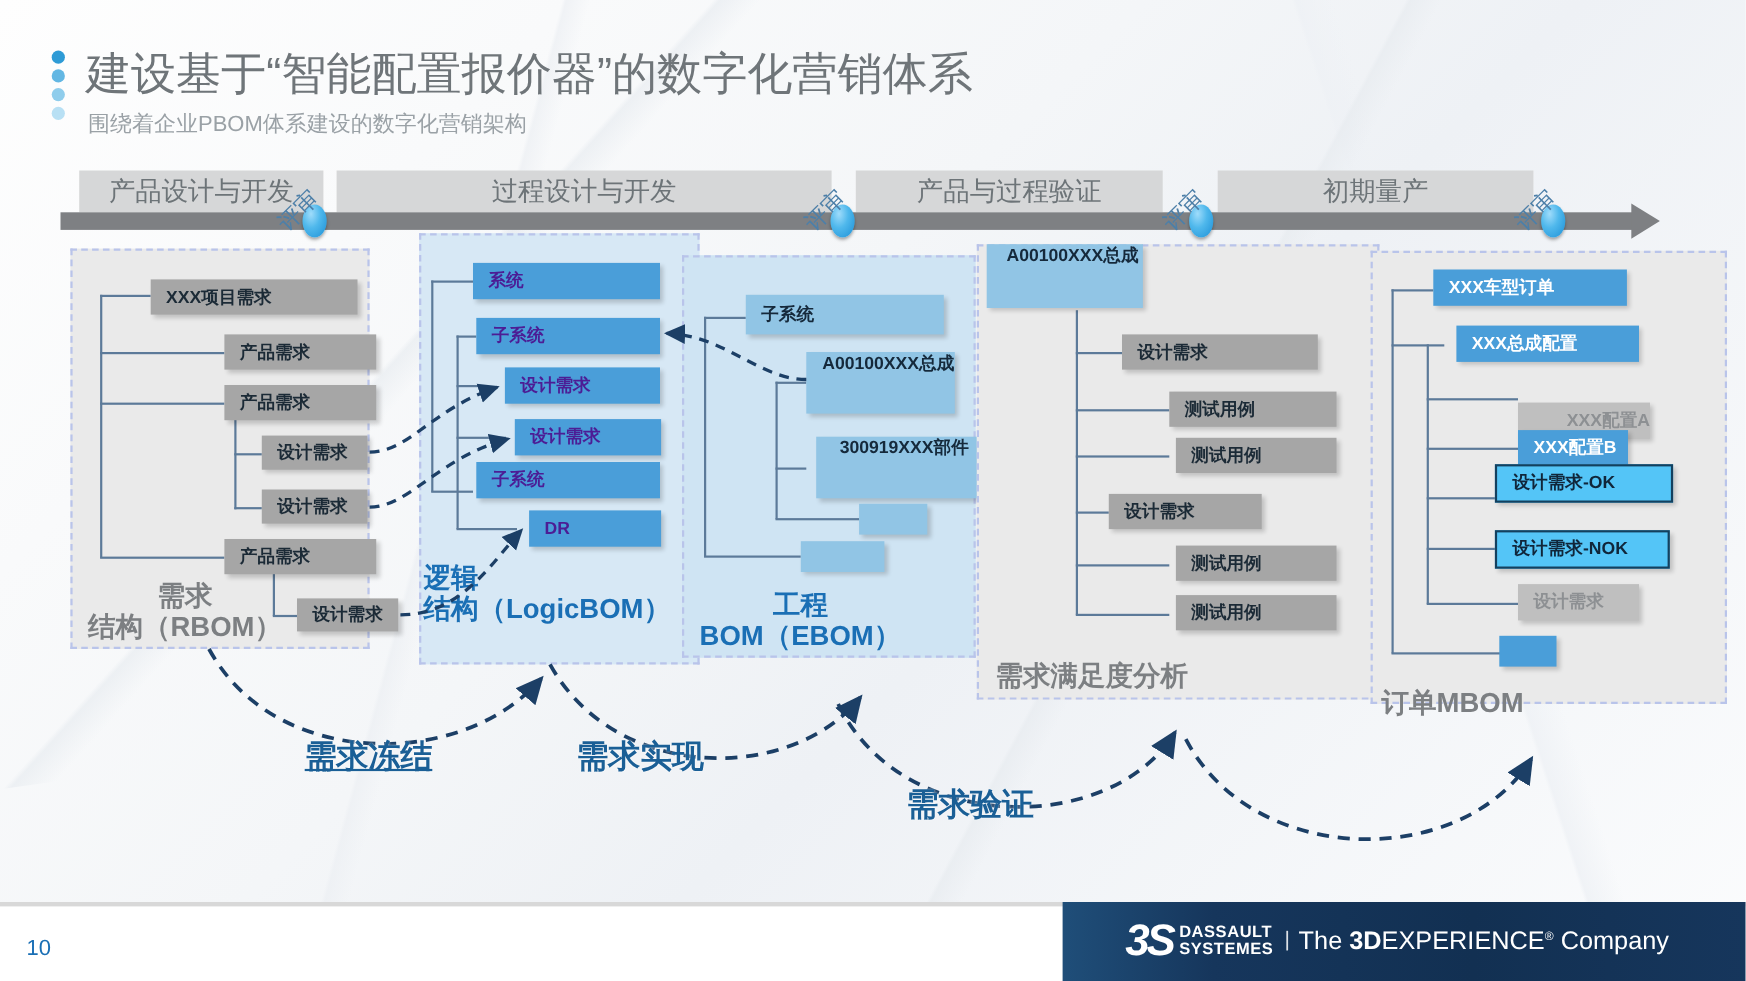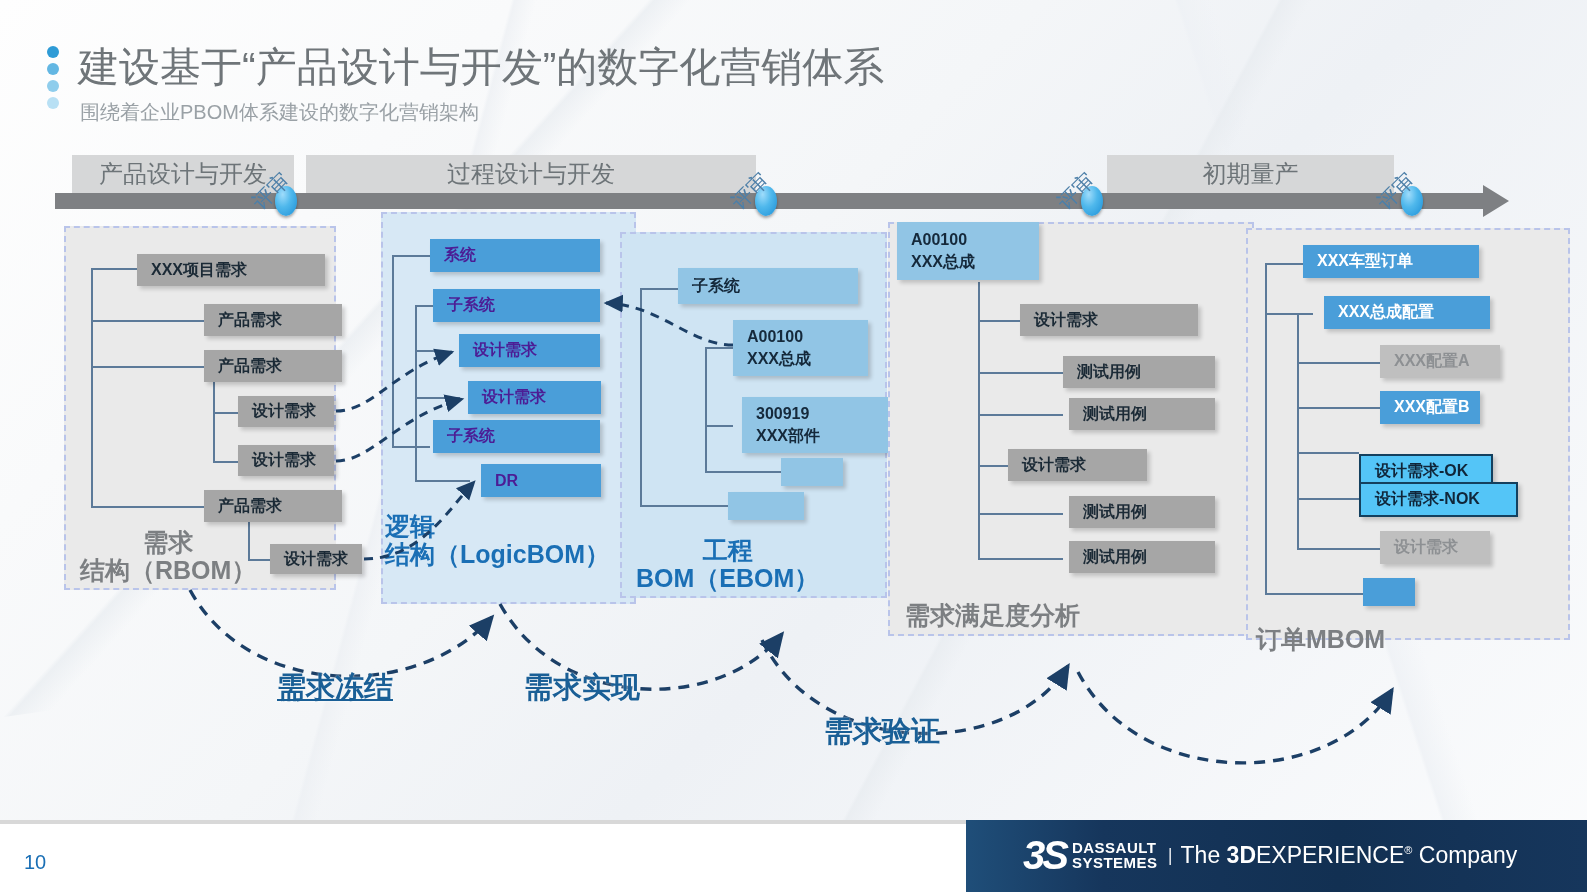--- a/index.html
+++ b/index.html
@@ -48,21 +48,21 @@
 
   
   .node{position:absolute;display:flex;align-items:center;font-size:16px;font-weight:bold;
         box-shadow:3px 3px 4px rgba(0,0,0,.18);padding-left:14px;box-sizing:border-box;}
   .node.grey{background:#a6a6a6;color:#1b2a36;}
   .node.greylight{background:#bfbfbf;color:#8d9093;}
   .node.blue{background:#4a9ed9;color:#4c1d95;}
   .node.blued{background:#4a9ed9;color:#ffffff;}
   .node.bluelt{background:#91c5e5;color:#15293b;}
   .node.cyan{background:#54c5f7;color:#10263a;border:2px solid #14405e;box-sizing:border-box;}
-  .node.two{flex-direction:column;align-items:flex-start;justify-content:center;}
+  .node.two{align-items:flex-start;justify-content:center;}
   .node .ln{line-height:1.35;}
 
   
   .ln-v,.ln-h{position:absolute;background:#5c7a99;}
   .ln-v{width:2px;}
   .ln-h{height:2px;}
 
   svg.ov{position:absolute;left:0;top:0;width:1587px;height:892px;pointer-events:none;overflow:visible;}
 
   
@@ -87,28 +87,31 @@
 <body>
 
 <div class="slide">
 
   <div class="dots">
     <i style="background:#2e9bd6"></i>
     <i style="background:#63b7e3"></i>
     <i style="background:#8fcdec"></i>
     <i style="background:#b8e0f4"></i>
   </div>
-  <div class="title">建设基于“产品设计与开发”的数字化营销体系</div>
+  <div class="title">建设基于“智能配置报价器”的数字化营销体系</div>
   <div class="subtitle">围绕着企业PBOM体系建设的数字化营销架构</div>
 
   <div class="phase" style="left:72px;top:155px;width:222px;">
     <span>产品设计与开发</span>
   </div>
   <div class="phase" style="left:306px;top:155px;width:450px;">
     <span>过程设计与开发</span>
+  </div>
+  <div class="phase" style="left:778px;top:155px;width:279px;">
+    <span>产品与过程验证</span>
   </div>
   <div class="phase" style="left:1107px;top:155px;width:287px;">
     <span>初期量产</span>
   </div>
 
   <div class="axis"></div>
   <div class="arrowhead"></div>
 
   <div class="gate" style="left:275px;top:186px;"></div>
   <div class="gate" style="left:755px;top:186px;"></div>
@@ -277,27 +280,27 @@
   <div class="ln-h" style="left:1297px;top:452px;width:62px;"></div>
   <div class="ln-h" style="left:1297px;top:498px;width:62px;"></div>
   <div class="ln-h" style="left:1297px;top:548px;width:83px;"></div>
 
   <div class="node blued" style="left:1303px;top:245px;width:176px;height:33px;">
     <span>XXX车型订单</span>
     </div>
   <div class="node blued" style="left:1324px;top:296px;width:166px;height:33px;">
     <span>XXX总成配置</span>
     </div>
-  <div class="node greylight" style="left:1380px;top:345px;width:120px;height:33px;">
+  <div class="node greylight" style="left:1380px;top:366px;width:120px;height:33px;justify-content:flex-end;">
     <span>XXX配置A</span>
     </div>
   <div class="node blued" style="left:1380px;top:391px;width:100px;height:33px;">
     <span>XXX配置B</span>
     </div>
-  <div class="node cyan" style="left:1359px;top:454px;width:134px;height:35px;">
+  <div class="node cyan" style="left:1359px;top:422px;width:162px;height:35px;">
     <span>设计需求-OK</span>
     </div>
   <div class="node cyan" style="left:1359px;top:482px;width:159px;height:35px;">
     <span>设计需求-NOK</span>
     </div>
   <div class="node greylight" style="left:1380px;top:531px;width:110px;height:33px;">
     <span>设计需求</span>
     </div>
   <div class="node blued" style="left:1363px;top:578px;width:52px;height:28px;">
     <span></span>

